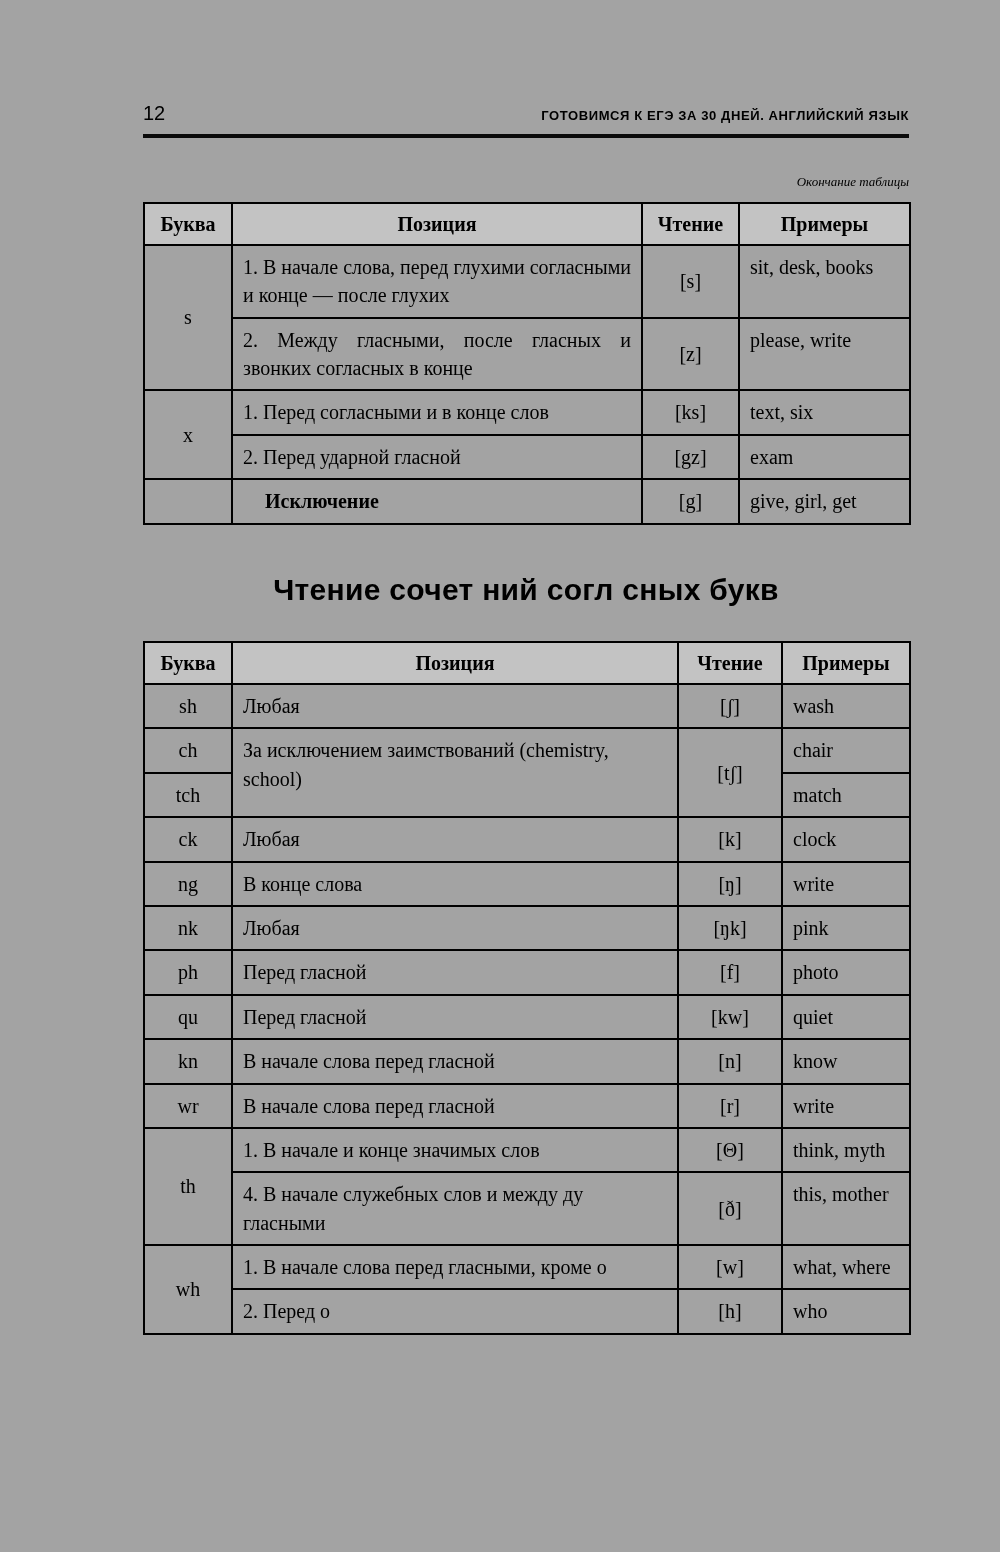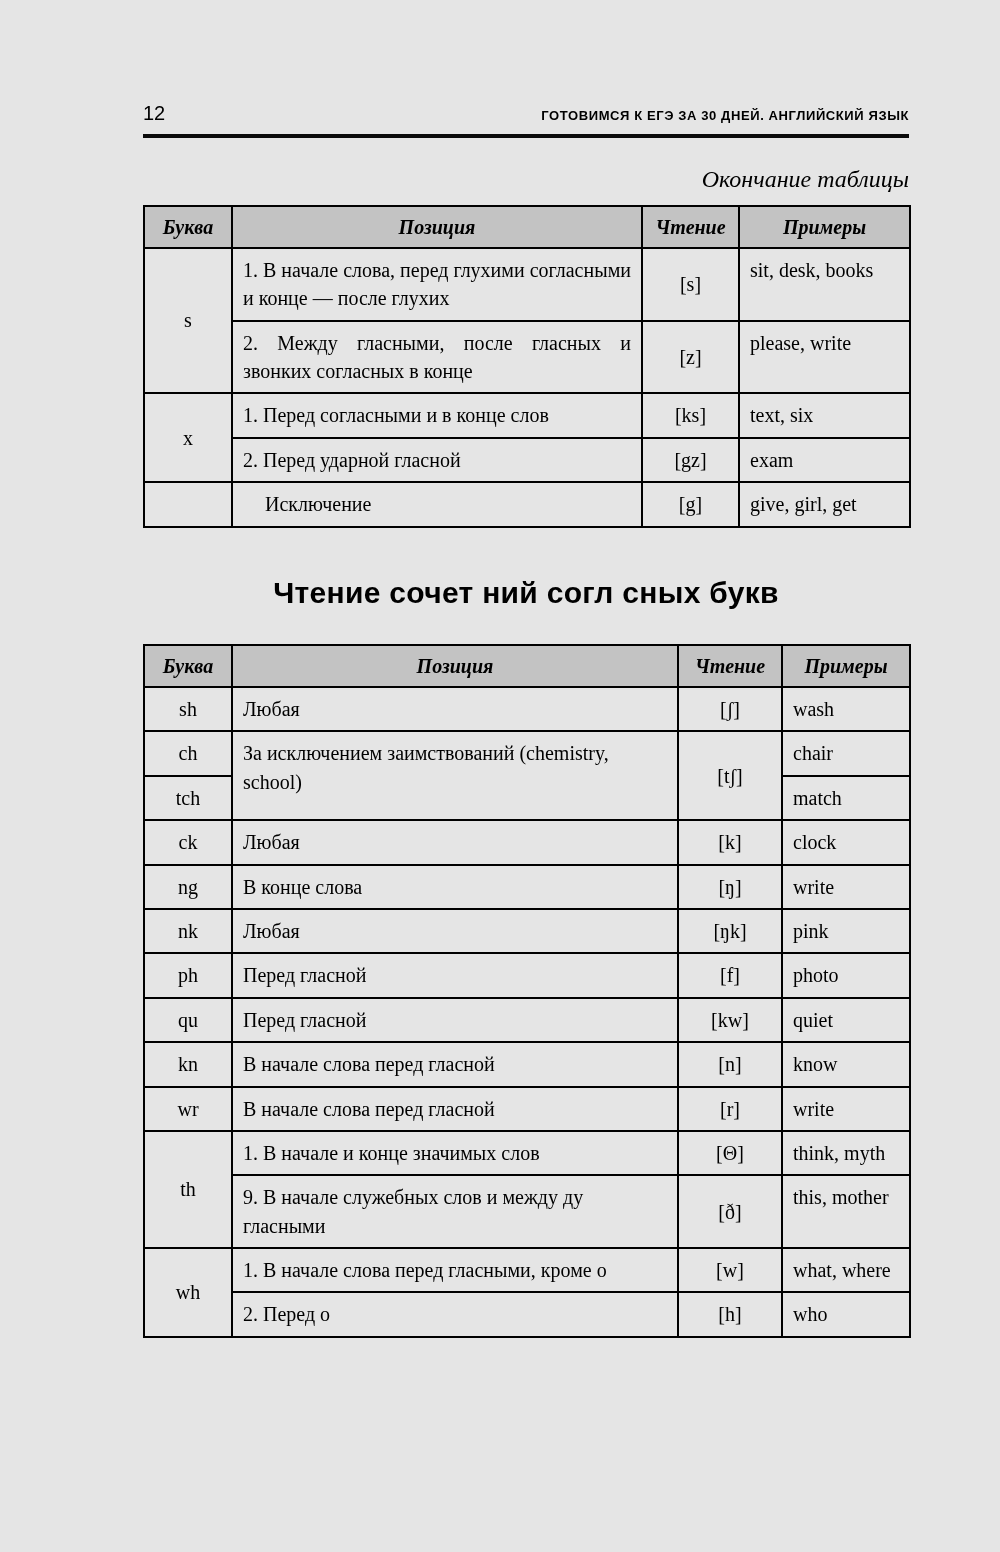--- a/index.html
+++ b/index.html
@@ -4,21 +4,21 @@
 <style>
   html, body {
     margin: 0;
     padding: 0;
     background: #ffffff;
   }
   .page {
     position: relative;
     width: 1000px;
     height: 1552px;
-    background: #e5e5e5;
+    background: #a3a3a3;
     color: #000;
     font-family: "Liberation Serif", "DejaVu Serif", serif;
     overflow: hidden;
   }
   .content {
     margin-left: 143px;
     width: 766px;
   }
   
   .page-header {
@@ -38,24 +38,24 @@
     font-weight: bold;
     letter-spacing: 0.6px;
   }
   .header-rule {
     margin-top: 9px;
     height: 3.5px;
     background: #0a0a0a;
   }
   
   .continuation-note {
-    margin-top: 28px;
+    margin-top: 36px;
     text-align: right;
     font-style: italic;
-    font-size: 24px;
+    font-size: 13px;
   }
   
   table {
     border-collapse: collapse;
     table-layout: fixed;
     width: 766px;
     font-size: 20px;
     line-height: 1.42;
   }
   .t1 { margin-top: 12px; }
@@ -65,40 +65,39 @@
     padding: 7px 10px;
     vertical-align: middle;
     overflow: hidden;
   }
   th {
     background: #c3c3c3;
     font-weight: bold;
     text-align: center;
     padding-top: 6px;
     padding-bottom: 6px;
-    font-style: italic;
   }
   td.letter {
     text-align: center;
   }
   td.pos {
     text-align: left;
   }
   .t1 td.pos.justify {
     text-align: justify;
     vertical-align: top;
   }
   td.read {
     text-align: center;
   }
   td.ex {
     text-align: left;
     vertical-align: top;
   }
-  td.bold { font-weight: normal; padding-left: 32px; }
+  td.bold { font-weight: bold; padding-left: 32px; }
   .t2 td.pos.top, .t2 td.ex.top { vertical-align: top; }
   
   .section-title {
     margin: 48px 0 34px 0;
     text-align: center;
     font-family: "Liberation Sans", "DejaVu Sans", sans-serif;
     font-size: 30px;
     font-weight: bold;
     letter-spacing: 0.3px;
   }
@@ -240,21 +239,21 @@
           <td class="read">[r]</td>
           <td class="ex">write</td>
         </tr>
         <tr>
           <td class="letter" rowspan="2">th</td>
           <td class="pos top">1. В начале и конце значимых слов</td>
           <td class="read">[Θ]</td>
           <td class="ex top">think, myth</td>
         </tr>
         <tr>
-          <td class="pos top">9. В начале служебных слов и между ду гласными</td>
+          <td class="pos top">4. В начале служебных слов и между ду гласными</td>
           <td class="read">[ð]</td>
           <td class="ex top">this, mother</td>
         </tr>
         <tr>
           <td class="letter" rowspan="2">wh</td>
           <td class="pos top">1. В начале слова перед гласными, кроме o</td>
           <td class="read">[w]</td>
           <td class="ex top">what, where</td>
         </tr>
         <tr>

